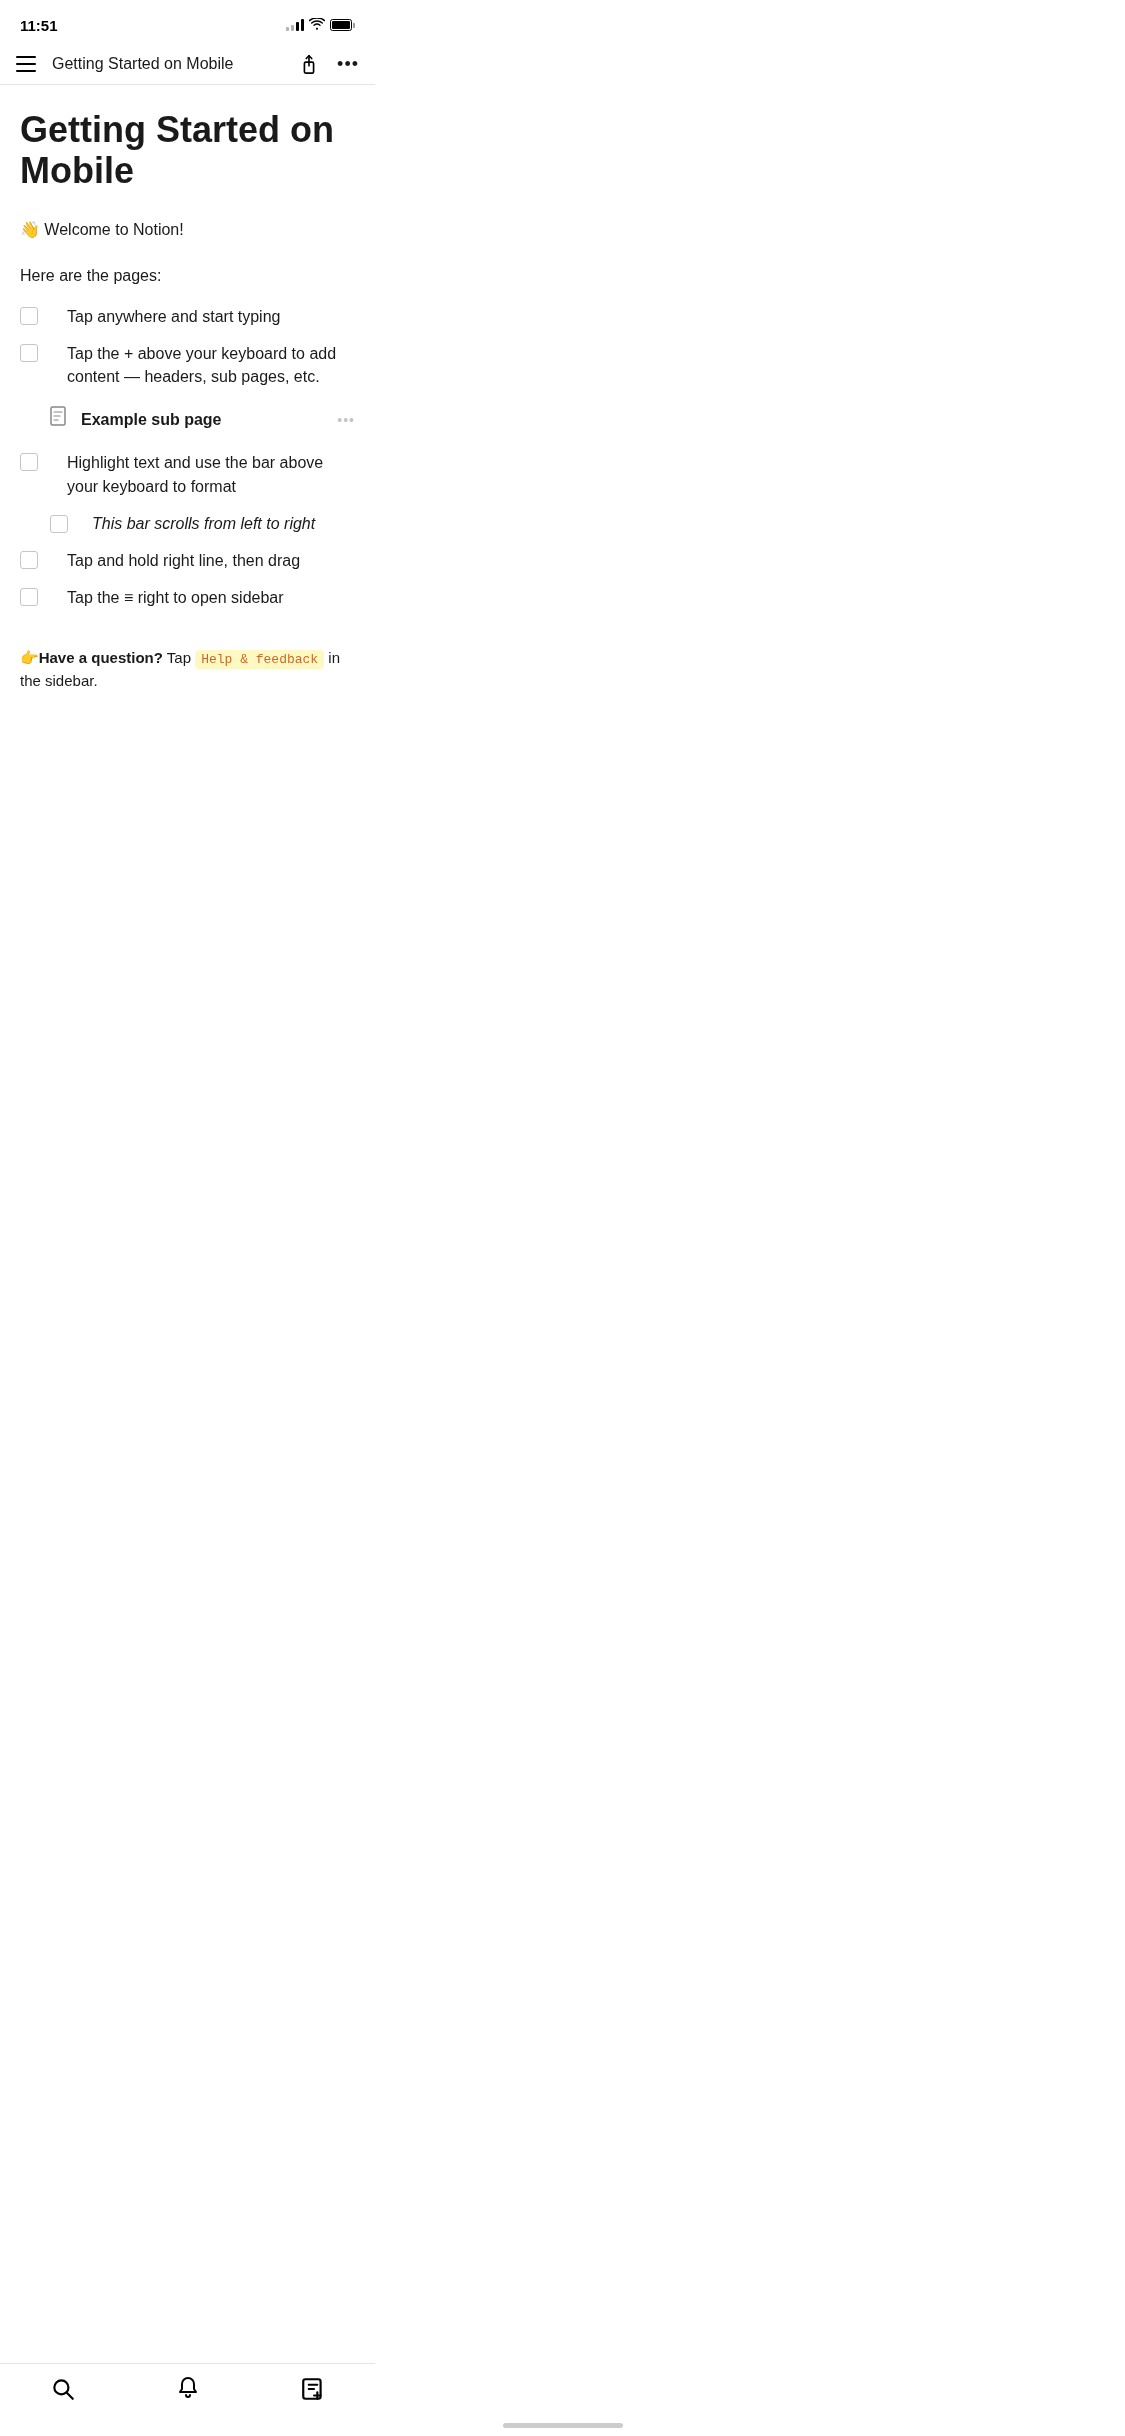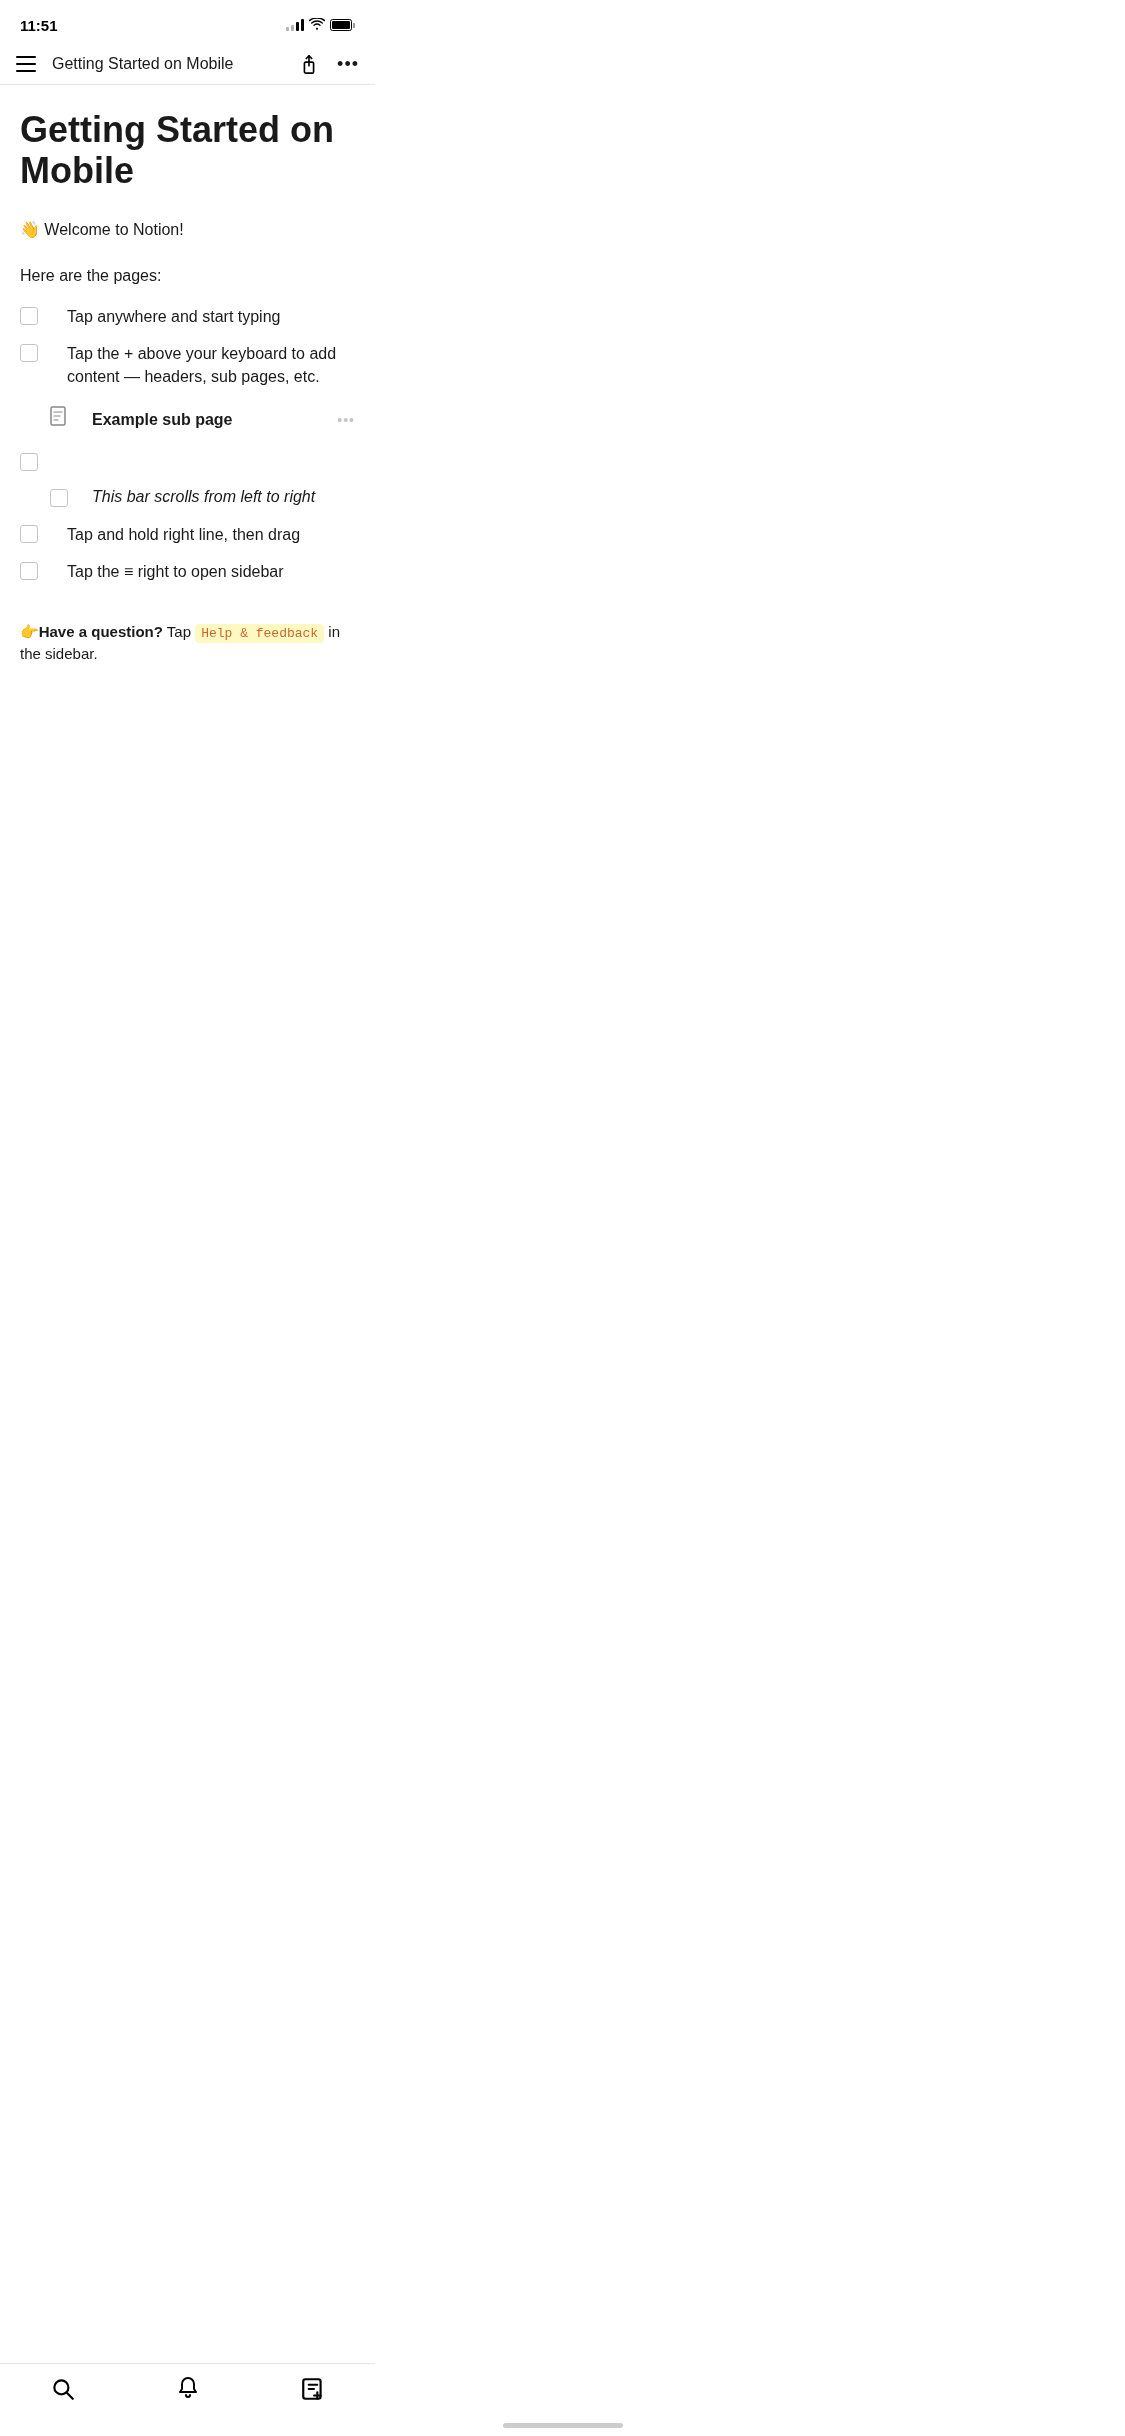--- a/index.html
+++ b/index.html
@@ -187,21 +187,21 @@
       font-size: 16px;
       color: #1a1a1a;
       line-height: 1.45;
       flex: 1;
     }
 
     
     .sub-page-item {
       display: flex;
       align-items: center;
-      gap: 22px;
+      gap: 11px;
       padding: 10px 0 10px 30px;
     }
 
     .sub-page-icon {
       font-size: 18px;
       color: #555;
     }
 
     .sub-page-label {
       font-size: 16px;
@@ -373,20 +373,21 @@
           <path d="M4 6h8M4 10h6M4 14h4" stroke="#888" stroke-width="1.2" stroke-linecap="round"></path>
           <path d="M13 0l5 5v14a1 1 0 01-1 1H5" stroke="none"></path>
         </svg>
       </span>
       <span class="sub-page-label">Example sub page</span>
       <span class="sub-page-more">•••</span>
     </div>
 
     <div class="check-item">
       <div class="checkbox"></div>
+      <span class="check-text">Highlight text and use the bar above your keyboard to format</span>
     </div>
 
     <div class="nested-check-item">
       <div class="checkbox"></div>
       <span class="check-text">This bar scrolls from left to right</span>
     </div>
 
     <div class="check-item">
       <div class="checkbox"></div>
       <span class="check-text">Tap and hold right line, then drag</span>

